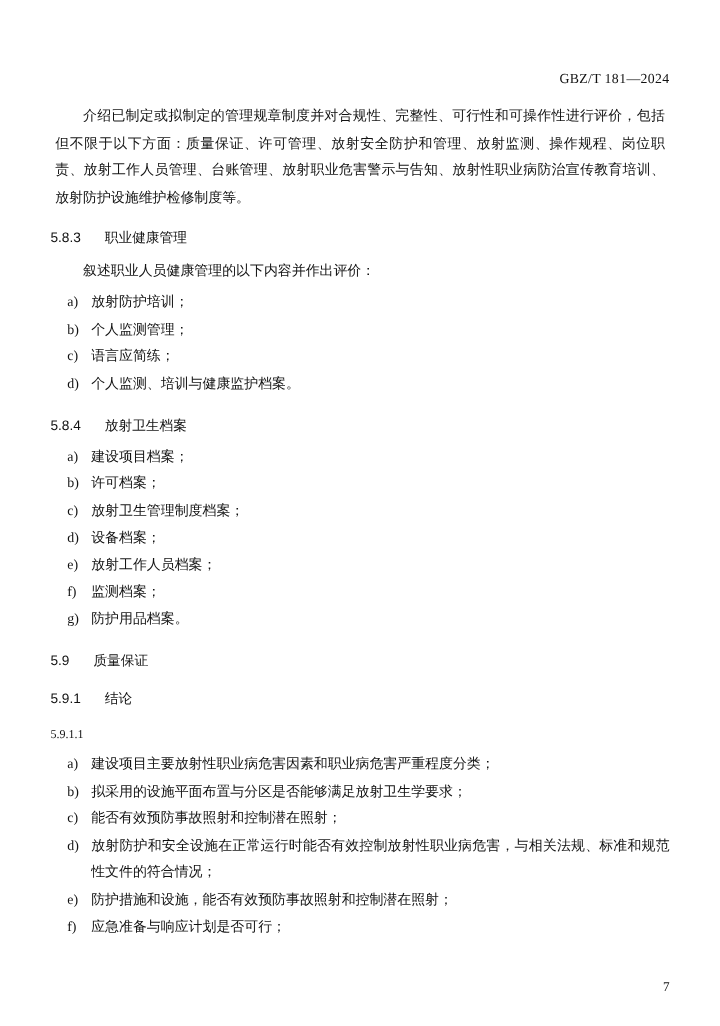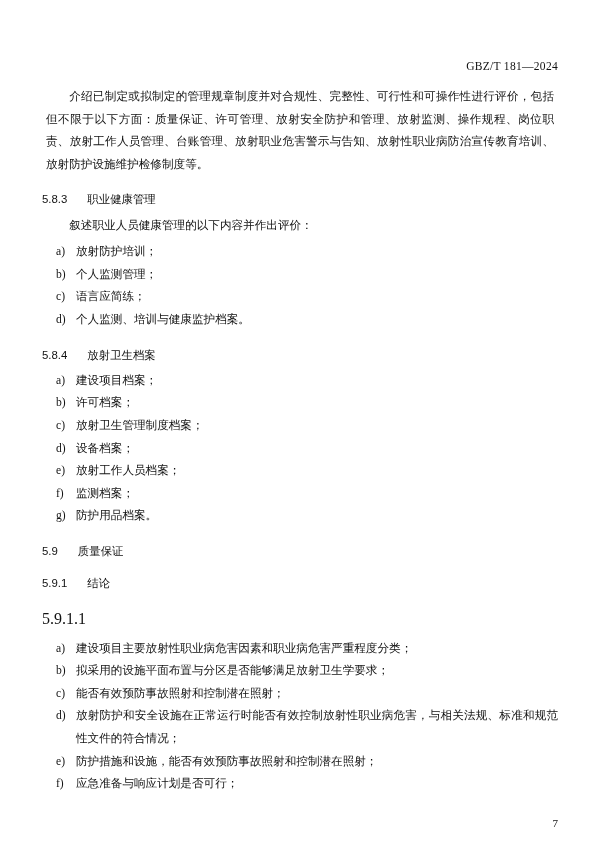--- a/index.html
+++ b/index.html
@@ -83,21 +83,21 @@
     font-family: "Liberation Serif", serif;
   }
   .list li .txt {
     flex: 1 1 auto;
     text-align: justify;
     text-justify: inter-ideograph;
   }
   .numbered {
     display: flex;
     align-items: flex-end;
-    font-size: 16px;
+    font-size: 10px;
     line-height: 1.95;
     margin-top: 10px;
     color: #121212;
   }
   .numbered .n {
     flex: 0 0 52px;
     width: 52px;
   }
   .numbered .body {
     flex: 1 1 auto;

